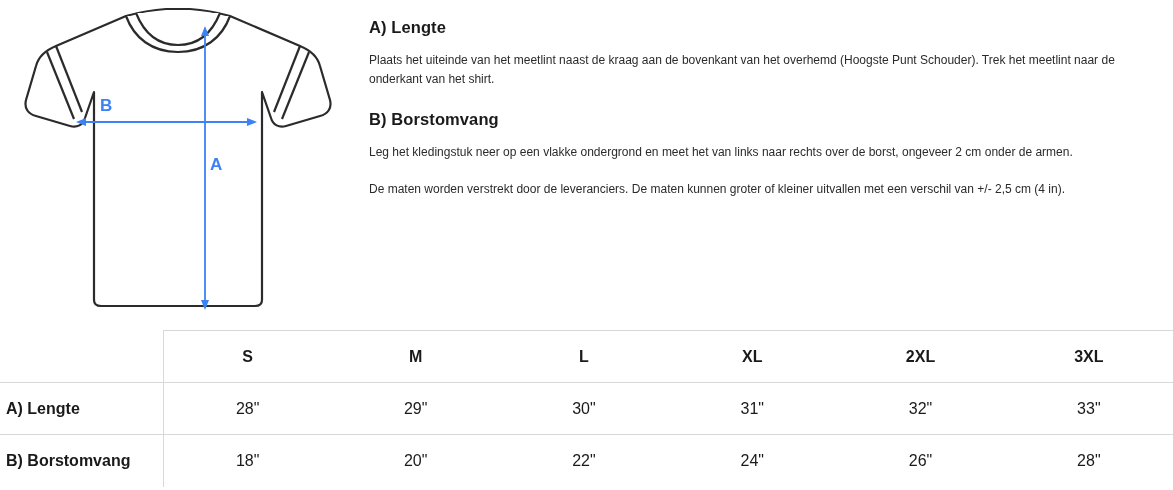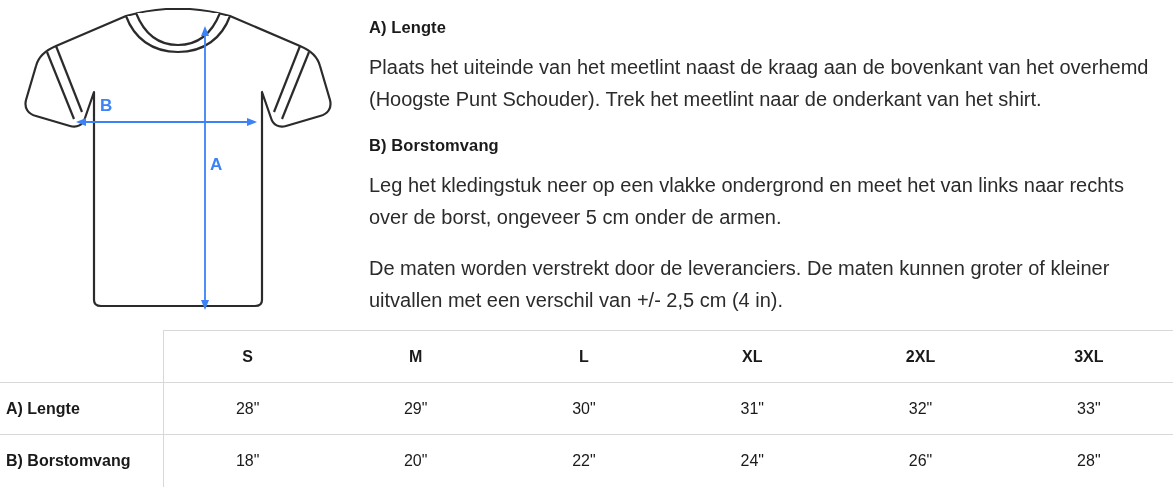--- a/index.html
+++ b/index.html
@@ -47,21 +47,21 @@
     font-size: 16.5px;
     font-weight: bold;
     margin: 0 0 14px 0;
     color: #1a1a1a;
     letter-spacing: 0.1px;
   }
   .instructions h3.second {
     margin-top: 20px;
   }
   .instructions p {
-    font-size: 20px;
+    font-size: 12px;
     line-height: 1.62;
     margin: 0 0 18px 0;
     color: #2b2b2b;
     max-width: 790px;
   }
 
   
   .size-table {
     position: absolute;
     left: 0;
@@ -177,21 +177,21 @@
         </g>
       </svg>
       <div style="position:absolute;left:100px;top:96px;color:#3b82f6;font-weight:bold;font-size:17px;">B</div>
       <div style="position:absolute;left:210px;top:155px;color:#3b82f6;font-weight:bold;font-size:17px;">A</div>
     </div>
 
     <div class="instructions">
       <h3>A) Lengte</h3>
       <p>Plaats het uiteinde van het meetlint naast de kraag aan de bovenkant van het overhemd (Hoogste Punt Schouder). Trek het meetlint naar de onderkant van het shirt.</p>
       <h3 class="second">B) Borstomvang</h3>
-      <p>Leg het kledingstuk neer op een vlakke ondergrond en meet het van links naar rechts over de borst, ongeveer 5 cm onder de armen.</p>
+      <p>Leg het kledingstuk neer op een vlakke ondergrond en meet het van links naar rechts over de borst, ongeveer 2 cm onder de armen.</p>
       <p>De maten worden verstrekt door de leveranciers. De maten kunnen groter of kleiner uitvallen met een verschil van +/- 2,5 cm (4 in).</p>
     </div>
 
   </div>
 
   <table class="size-table">
     <colgroup>
       <col class="label-col">
       <col class="size-col">
         <col class="size-col">

